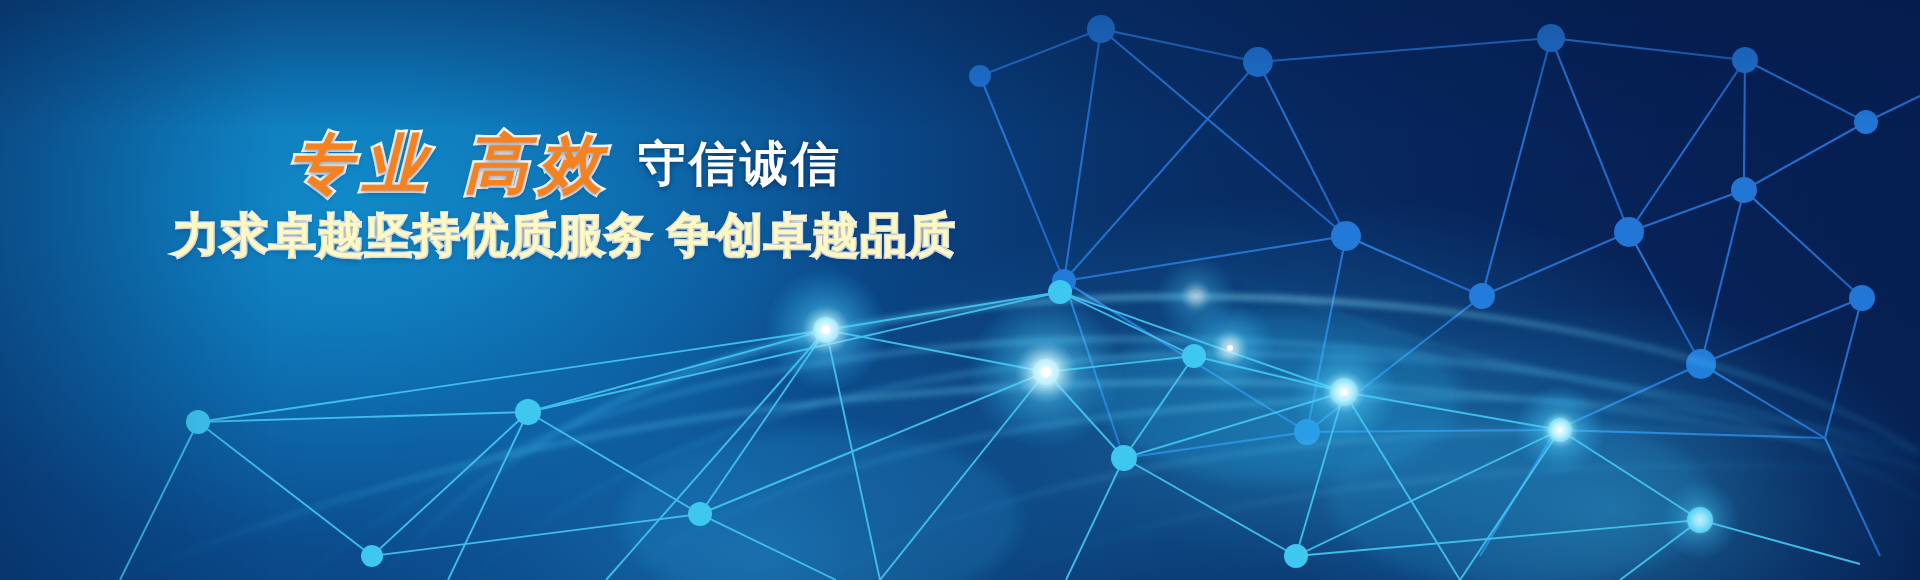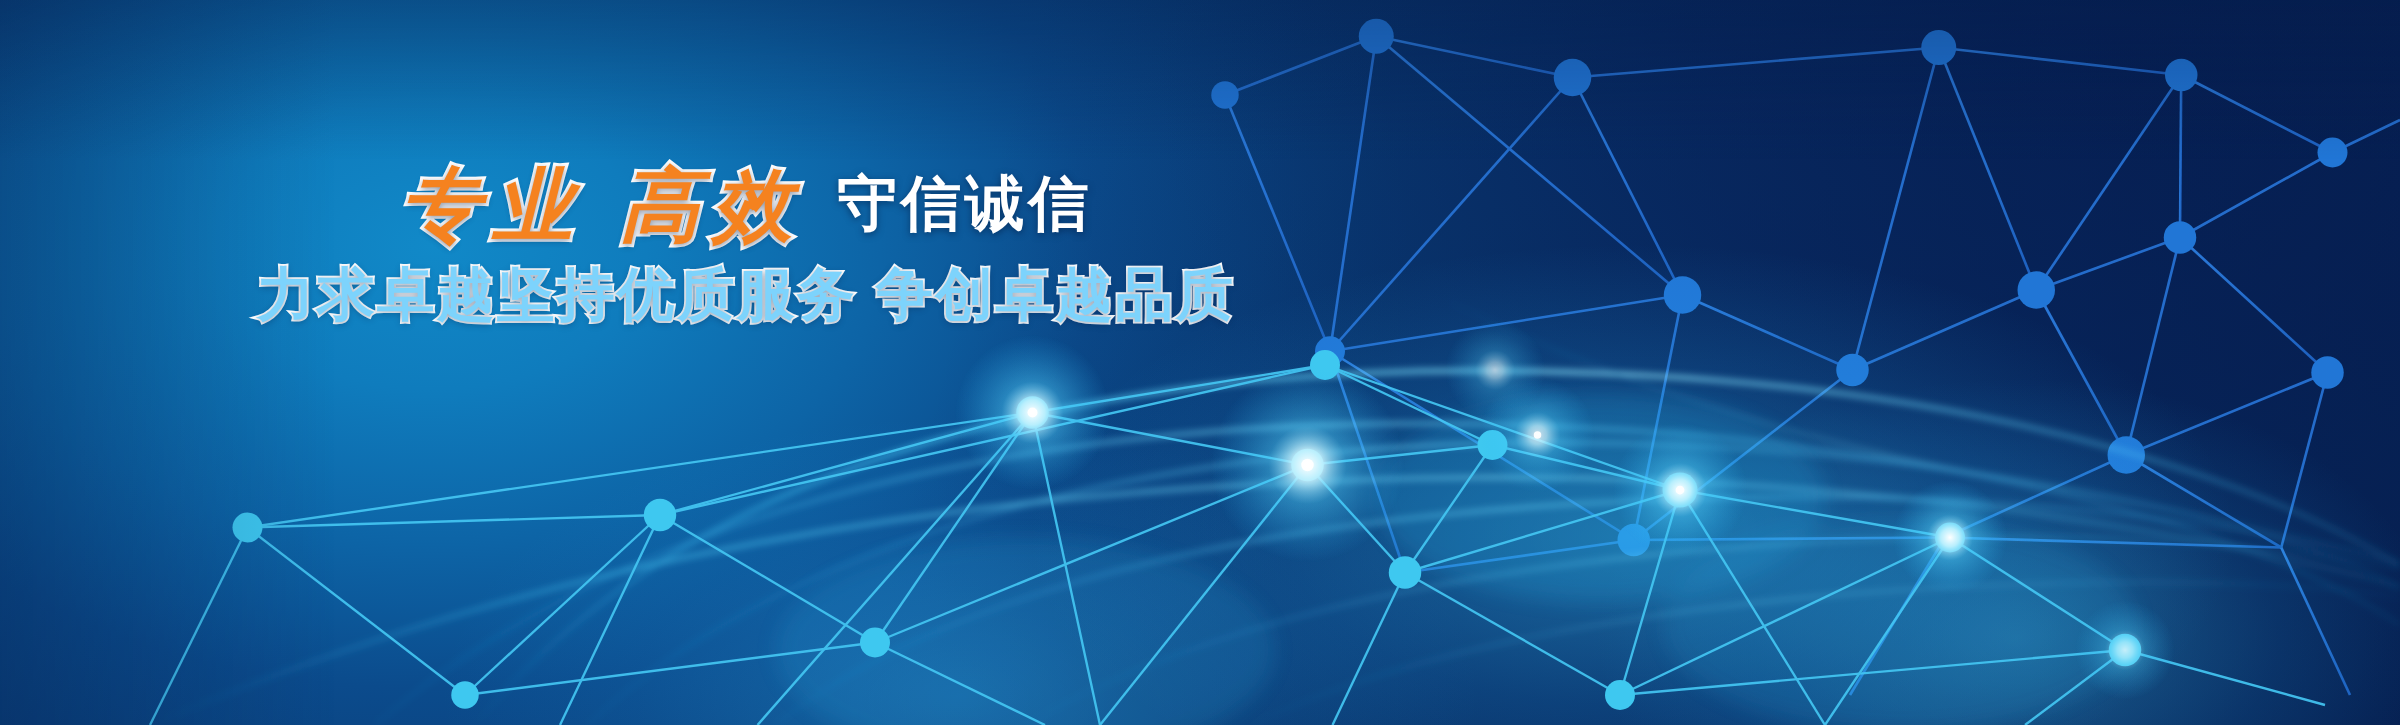--- a/index.html
+++ b/index.html
@@ -58,21 +58,20 @@
   }
   
   .copy {
     position: absolute;
     left: 0;
     top: 132px;
     width: 1130px;
     text-align: center;
     z-index: 40;
     pointer-events: none;
-    padding-left: 32px;
   }
   .headline {
     white-space: nowrap;
     line-height: 1;
     margin-bottom: 14px;
   }
   .hl-orange {
     display: inline-block;
     font-size: 64px;
     font-weight: 700;
@@ -92,21 +91,21 @@
     color: #ffffff;
     margin-left: 26px;
     vertical-align: middle;
     text-shadow: 0 2px 6px rgba(3,25,64,0.55);
   }
   .subline {
     white-space: nowrap;
     font-size: 46px;
     font-weight: 700;
     letter-spacing: 2px;
-    color: #7dd3fc;
+    color: #fef9c3;
     -webkit-text-stroke: 3px #ffffff;
     paint-order: stroke fill;
     line-height: 1.1;
     text-shadow: 0 2px 6px rgba(3,25,64,0.40);
   }
 </style>
 </head>
 <body>
 
 <div id="banner">

